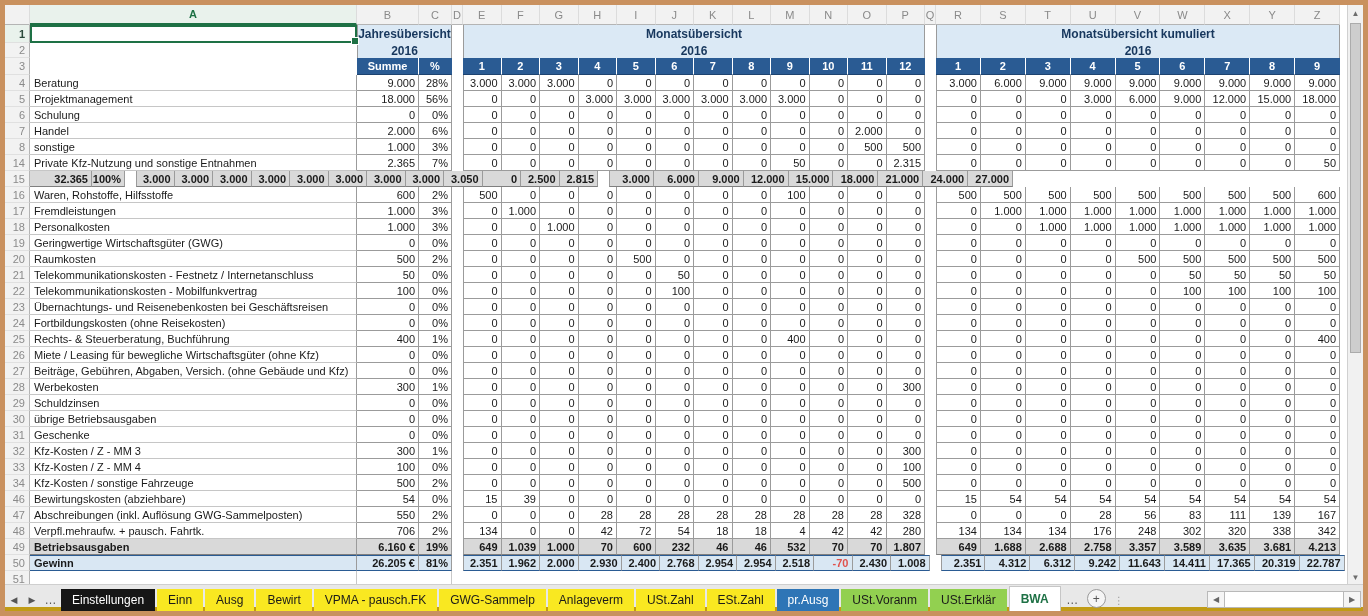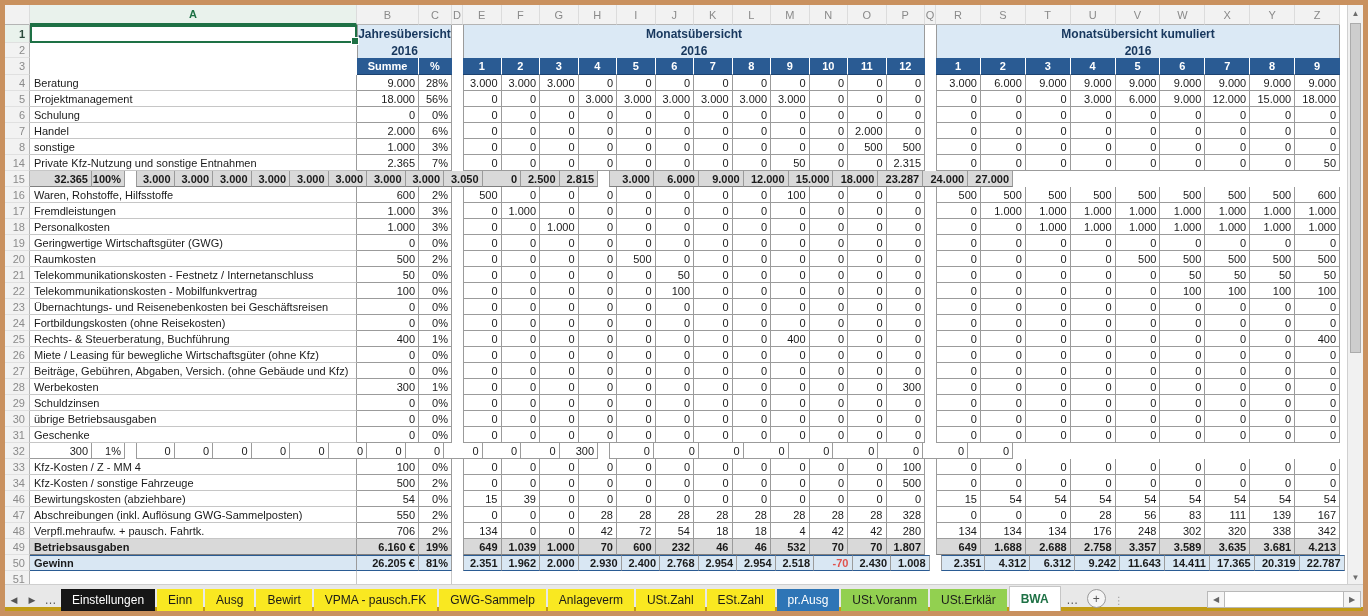--- a/index.html
+++ b/index.html
@@ -332,21 +332,21 @@
             <div class="cell num dM" style="width: 38.5px;">0</div>
             <div class="cell num dM" style="width: 38.5px;">2.500</div>
             <div class="cell num dM" style="width: 38.5px;">2.815</div>
             <div class="cell gap" style="width: 11px;"></div>
             <div class="cell num dM firstM" style="width: 44.9px;">3.000</div>
             <div class="cell num dM" style="width: 44.9px;">6.000</div>
             <div class="cell num dM" style="width: 44.9px;">9.000</div>
             <div class="cell num dM" style="width: 44.9px;">12.000</div>
             <div class="cell num dM" style="width: 44.9px;">15.000</div>
             <div class="cell num dM" style="width: 44.9px;">18.000</div>
-            <div class="cell num dM" style="width: 44.9px;">23.287</div>
+            <div class="cell num dM" style="width: 44.9px;">21.000</div>
             <div class="cell num dM" style="width: 44.9px;">24.000</div>
             <div class="cell num dM" style="width: 44.9px;">27.000</div>
           </div>
           <div class="row" style="height: 16px;">
             <div class="cell gut" style="width: 25px;">16</div>
             <div class="cell lbl dA" style="width: 327px;">Waren, Rohstoffe, Hilfsstoffe</div>
             <div class="cell num dB" style="width: 62px;">600</div>
             <div class="cell num dB" style="width: 33px;">2%</div>
             <div class="cell gap" style="width: 11px;"></div>
             <div class="cell num dM firstM" style="width: 38.5px;">500</div>
@@ -802,20 +802,21 @@
             <div class="cell num dM" style="width: 44.9px;">0</div>
             <div class="cell num dM" style="width: 44.9px;">0</div>
             <div class="cell num dM" style="width: 44.9px;">0</div>
             <div class="cell num dM" style="width: 44.9px;">0</div>
             <div class="cell num dM" style="width: 44.9px;">0</div>
             <div class="cell num dM" style="width: 44.9px;">0</div>
             <div class="cell num dM" style="width: 44.9px;">0</div>
           </div>
           <div class="row" style="height: 16px;">
             <div class="cell gut" style="width: 25px;">32</div>
+            <div class="cell lbl dA" style="width: 327px;">Kfz-Kosten / Z - MM 3</div>
             <div class="cell num dB" style="width: 62px;">300</div>
             <div class="cell num dB" style="width: 33px;">1%</div>
             <div class="cell gap" style="width: 11px;"></div>
             <div class="cell num dM firstM" style="width: 38.5px;">0</div>
             <div class="cell num dM" style="width: 38.5px;">0</div>
             <div class="cell num dM" style="width: 38.5px;">0</div>
             <div class="cell num dM" style="width: 38.5px;">0</div>
             <div class="cell num dM" style="width: 38.5px;">0</div>
             <div class="cell num dM" style="width: 38.5px;">0</div>
             <div class="cell num dM" style="width: 38.5px;">0</div>

